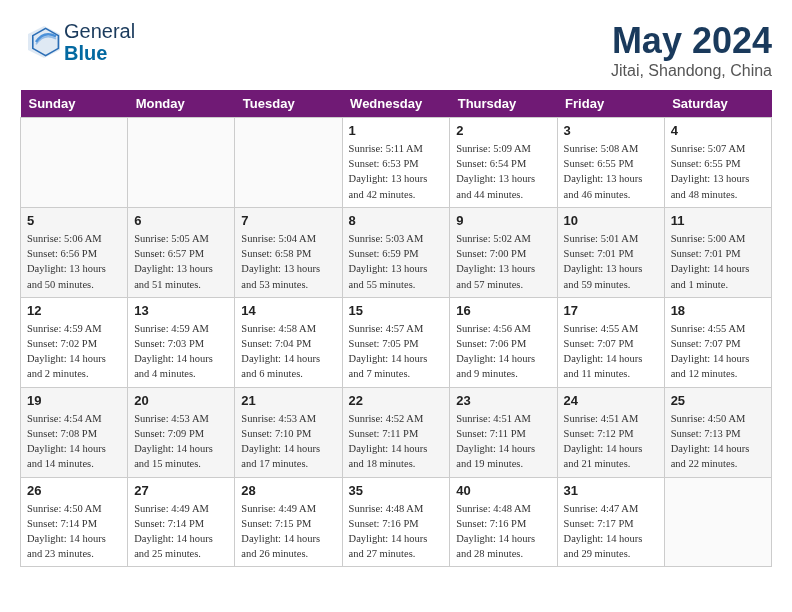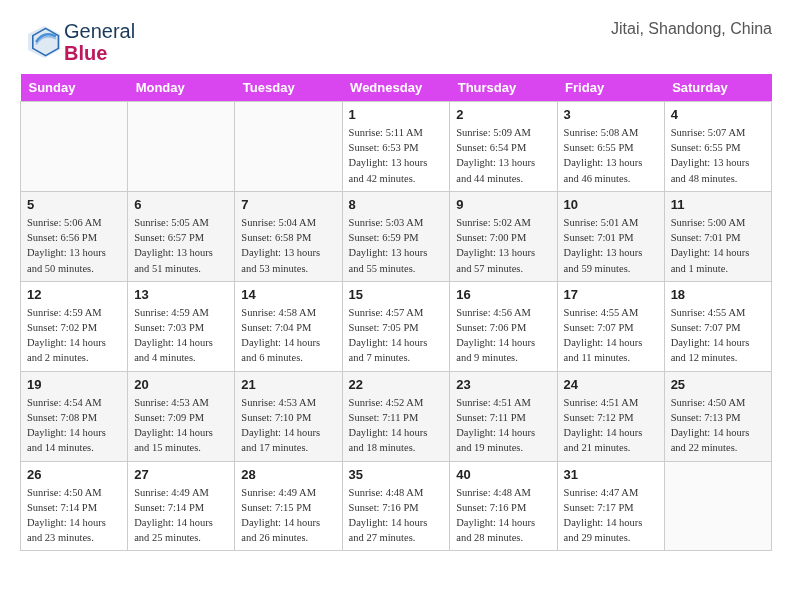--- a/index.html
+++ b/index.html
@@ -36,21 +36,21 @@
     .location {
       font-size: 16px;
       color: #555;
     }
     .calendar {
       width: 100%;
       border-collapse: collapse;
       font-size: 11px;
     }
     .calendar th {
-      background-color: #d946ef;
+      background-color: #701a75;
       color: white;
       text-align: left;
       padding: 6px 8px;
       font-size: 13px;
       font-weight: bold;
     }
     .calendar td {
       border: 1px solid #ccc;
       vertical-align: top;
       padding: 5px 6px;
@@ -83,24 +83,25 @@
 <div class="header">
   <div class="logo">
     <svg class="logo-icon" viewBox="0 0 50 50">
       <polygon points="30,5 50,15 50,35 30,45 10,35 10,15" fill="#2a6db5" opacity="0.15"></polygon>
       <polygon points="32,8 48,17 48,33 32,42 16,33 16,17" fill="none" stroke="#2a6db5" stroke-width="2"></polygon>
       <path d="M20,25 Q30,10 45,18" fill="none" stroke="#4a90d9" stroke-width="3"></path>
       <path d="M20,28 Q30,13 45,21" fill="none" stroke="#4a90d9" stroke-width="2" opacity="0.5"></path>
     </svg>
     <div>
       <div style="font-size:20px;font-weight:normal;color:#1a3a5c;line-height:1.1;">General</div>
-      <div style="font-size:20px;font-weight:bold;color:#be185d;line-height:1.1;">Blue</div>
+      <div style="font-size:20px;font-weight:bold;color:#0369a1;line-height:1.1;">Blue</div>
     </div>
   </div>
   <div class="title-block">
+    <div class="month-title">May 2024</div>
     <div class="location">Jitai, Shandong, China</div>
   </div>
 </div>
 
 <table class="calendar">
   <thead>
     <tr>
     <th>Sunday</th>
         <th>Monday</th>
         <th>Tuesday</th>

